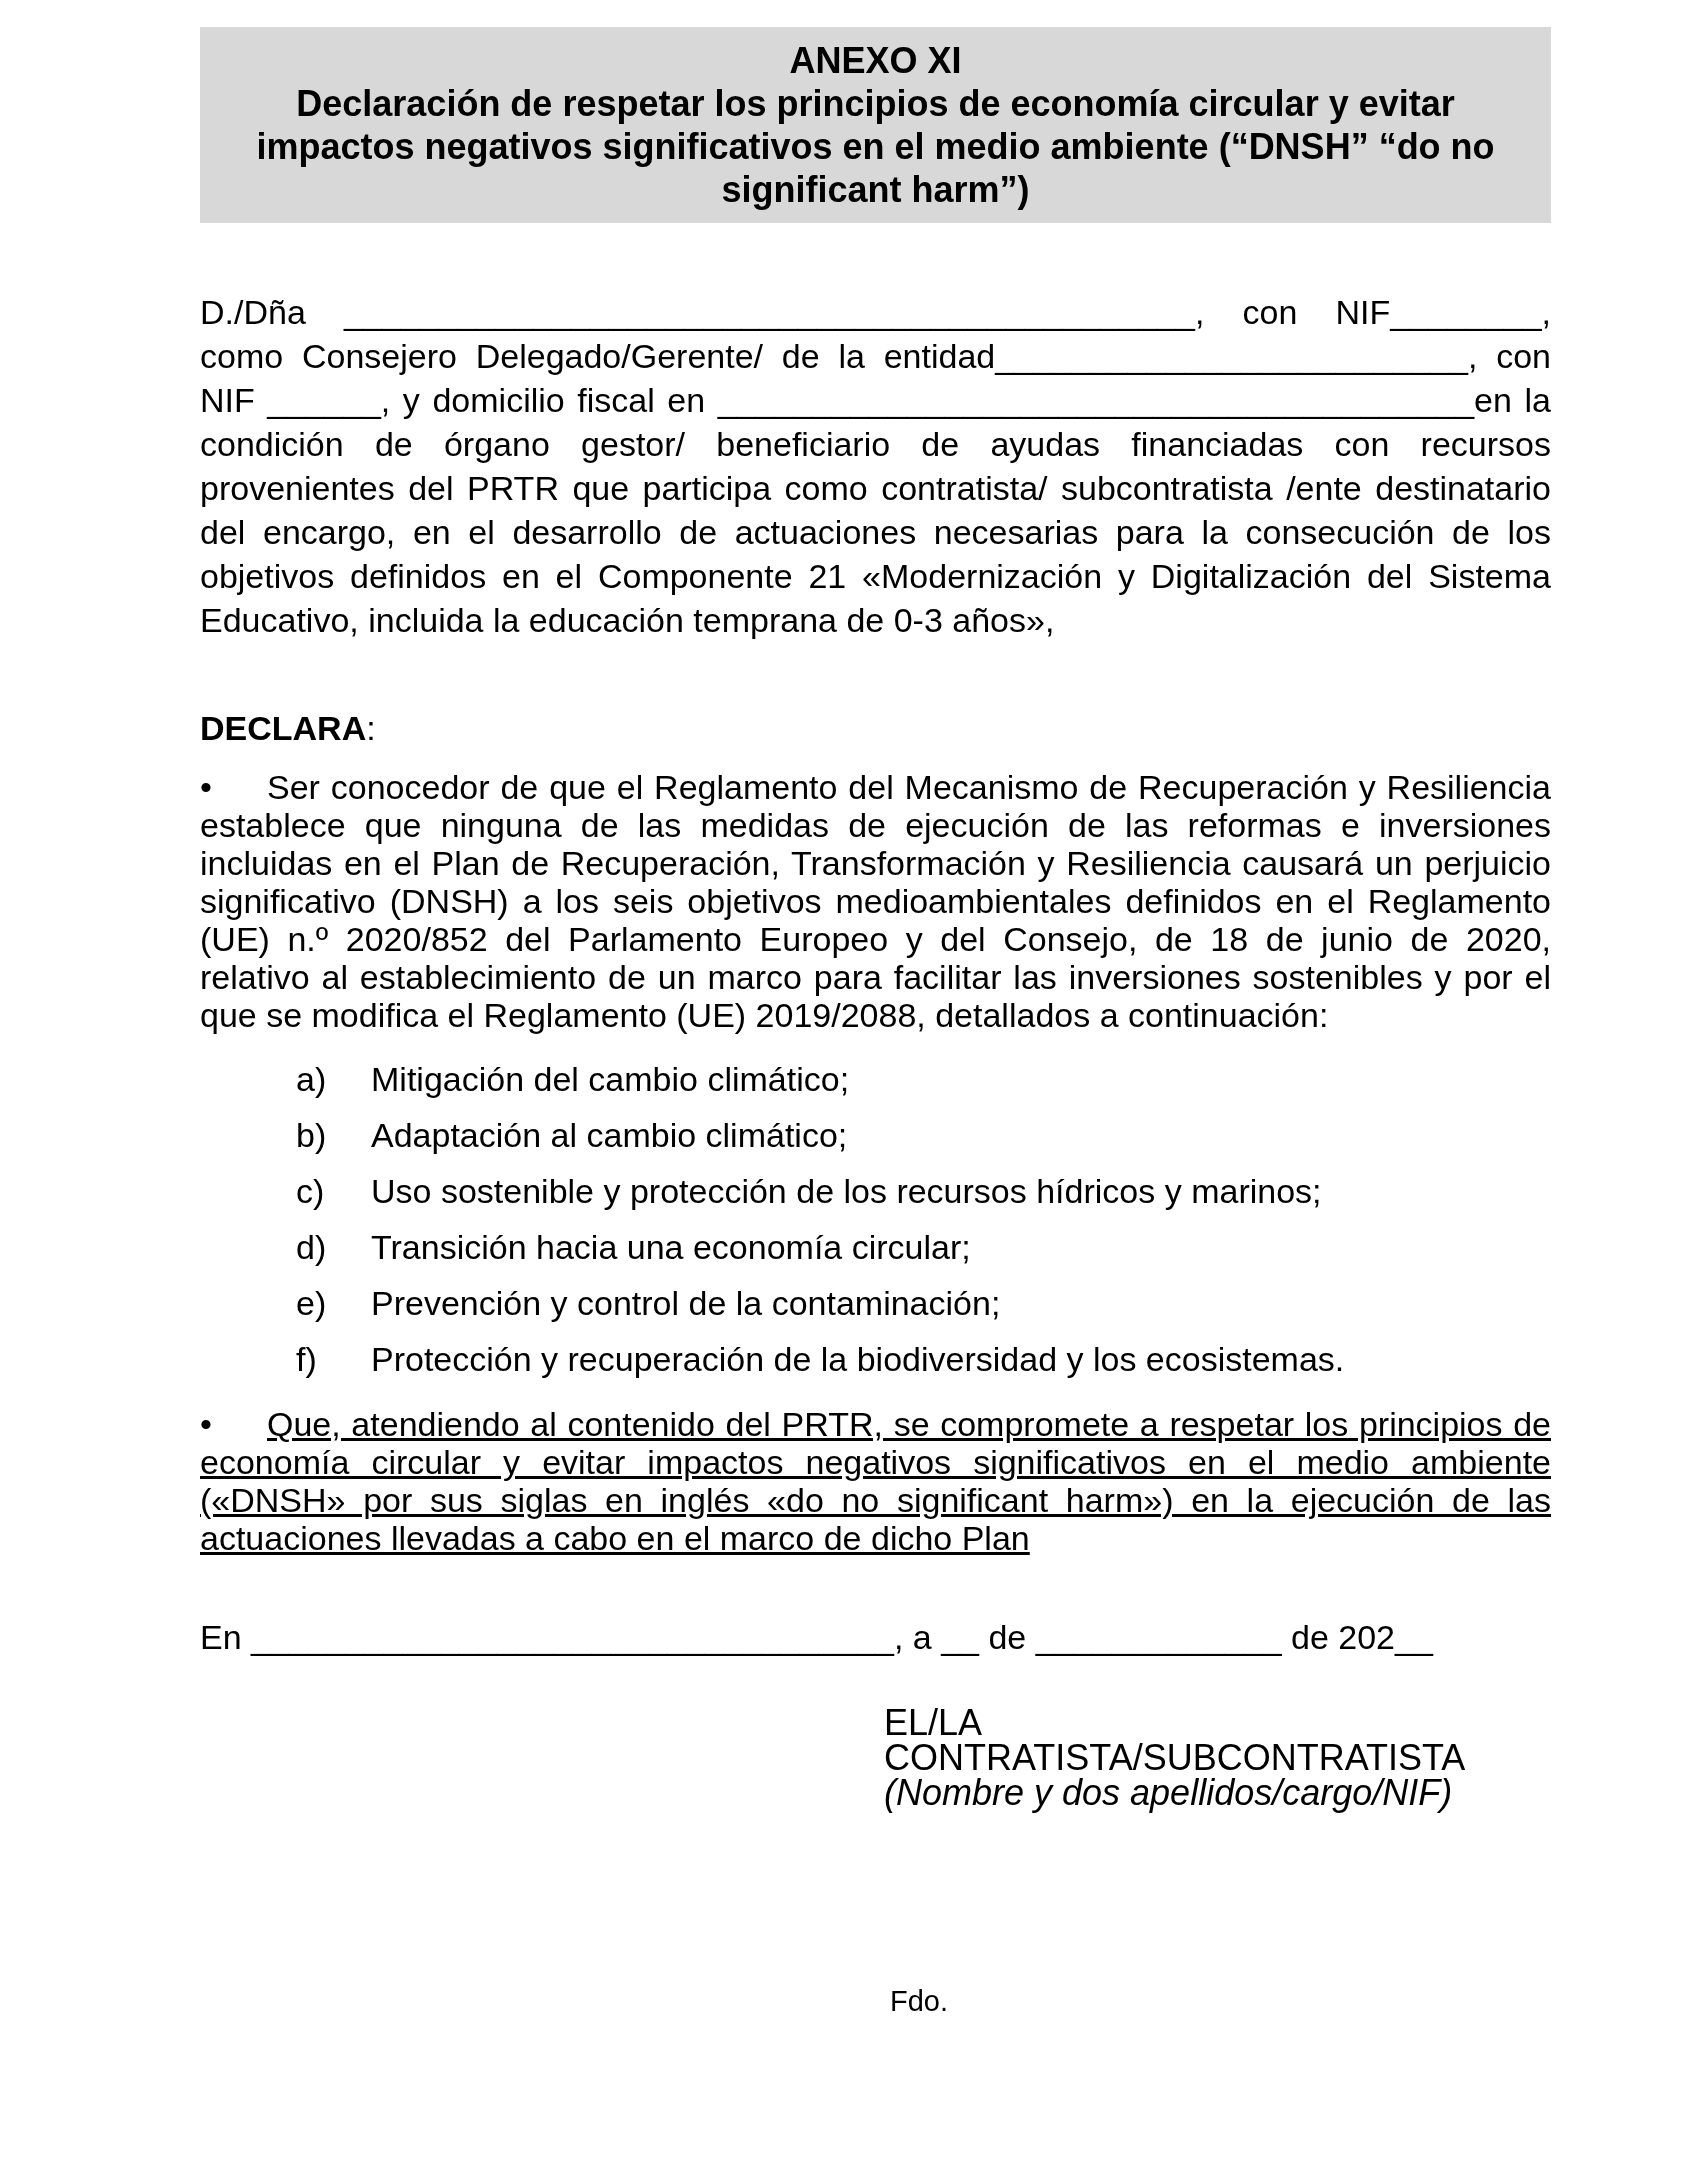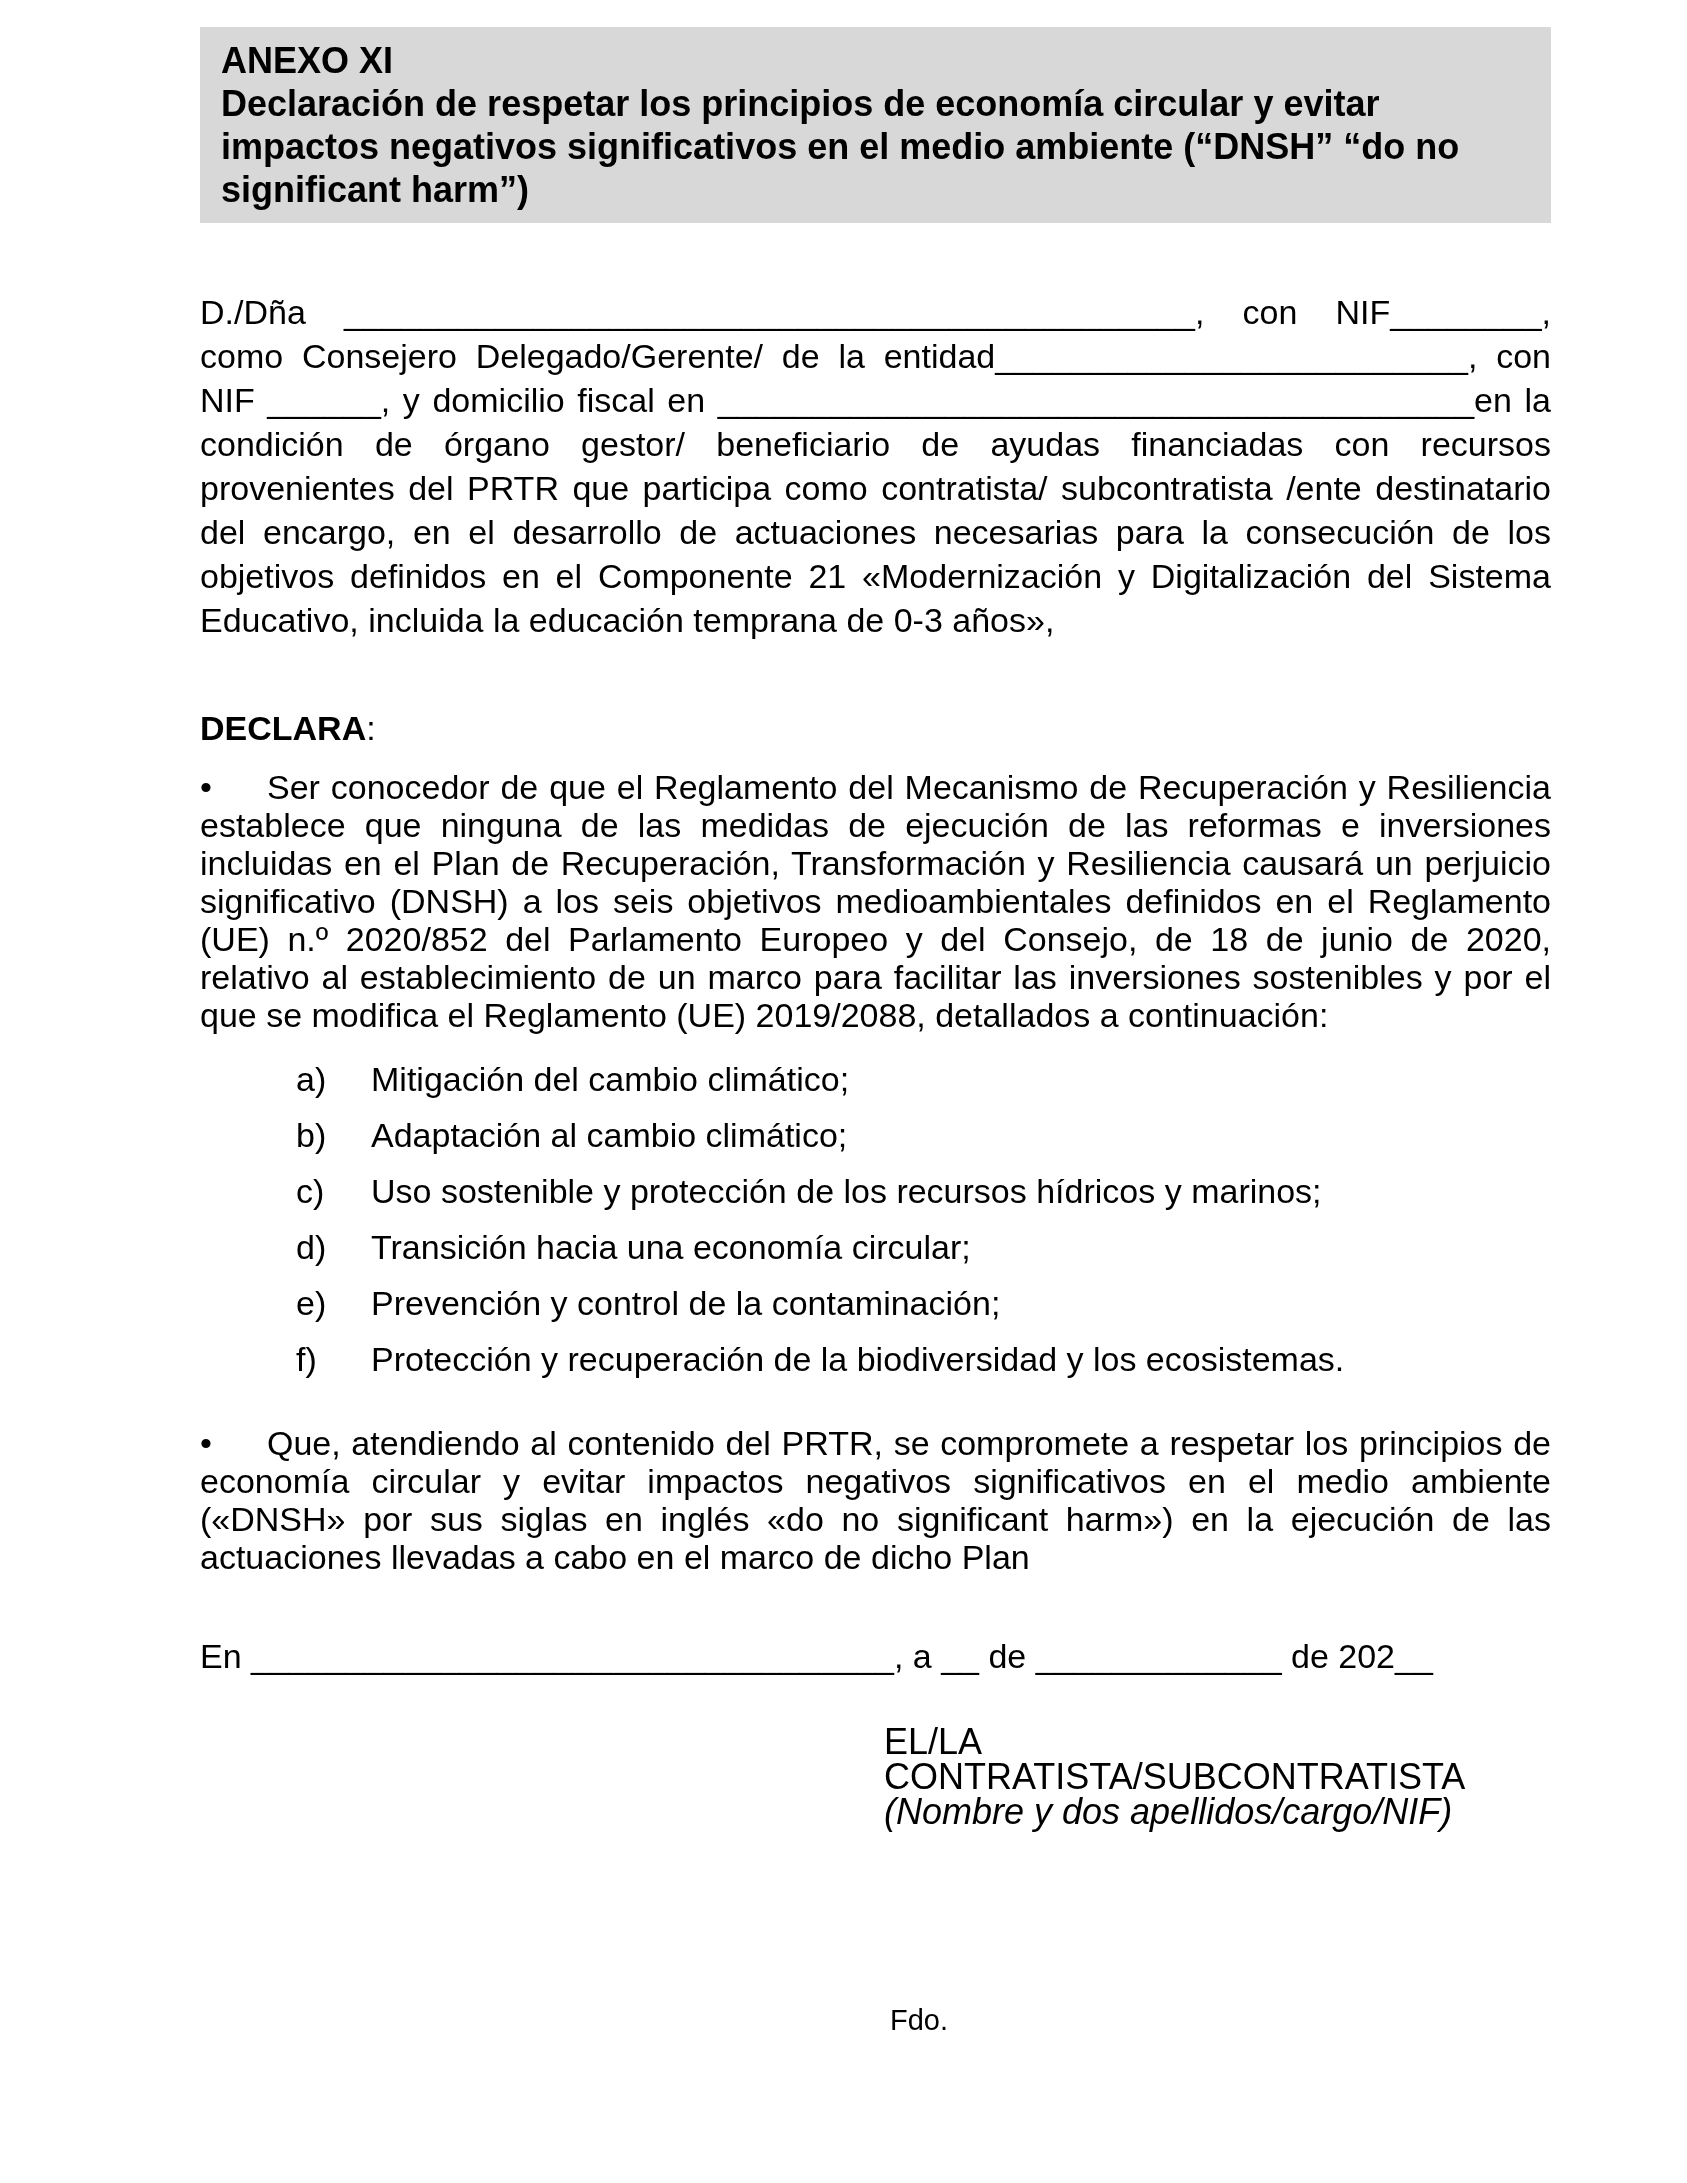--- a/index.html
+++ b/index.html
@@ -16,25 +16,25 @@
   }
   .page {
     box-sizing: border-box;
     width: 1688px;
     height: 2183px;
     padding: 27px 137px 0 200px;
     background: #ffffff;
   }
   .title-box {
     background: #d8d8d8;
-    text-align: left;
+    text-align: center;
     font-weight: bold;
     font-size: 36px;
     line-height: 43px;
-    padding: 12px 21px;
+    padding: 12px 14px;
     margin-bottom: 67px;
   }
   .title-heading {
     display: block;
   }
   .title-subtitle {
     display: block;
   }
   .intro {
     font-size: 34px;
@@ -52,21 +52,22 @@
     font-weight: bold;
     text-align: right;
   }
   .bullet-para {
     font-size: 34px;
     line-height: 38px;
     text-align: justify;
     margin: 0 0 26px 0;
   }
   .bullet-para.second {
-    margin: 46px 0 0 0;
+    margin: 27px 0 0 0;
+    text-decoration: underline;
   }
   .bullet-marker {
     display: inline-block;
     width: 67px;
     vertical-align: baseline;
   }
   .objectives {
     margin: 0;
     padding: 0 0 0 80px;
     list-style: none;

